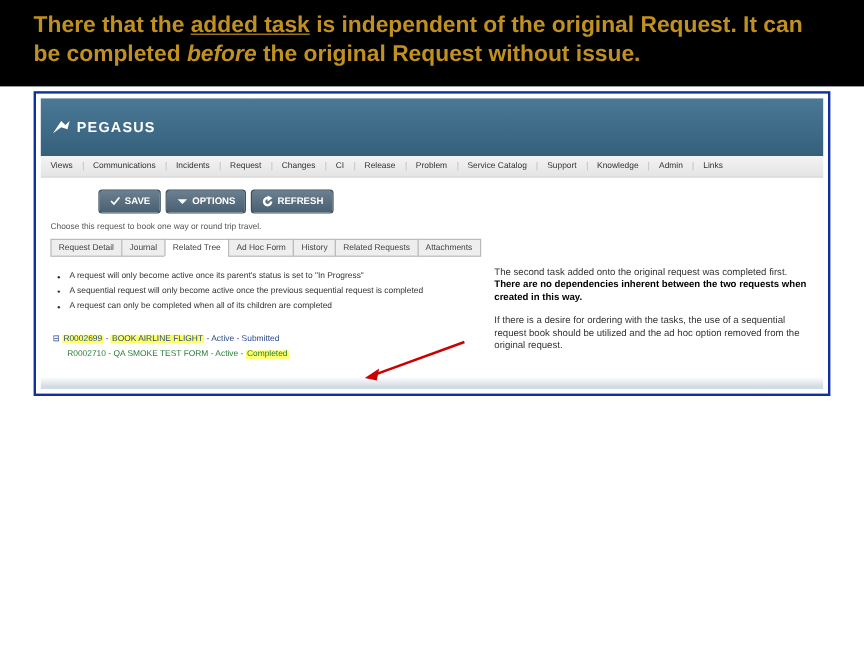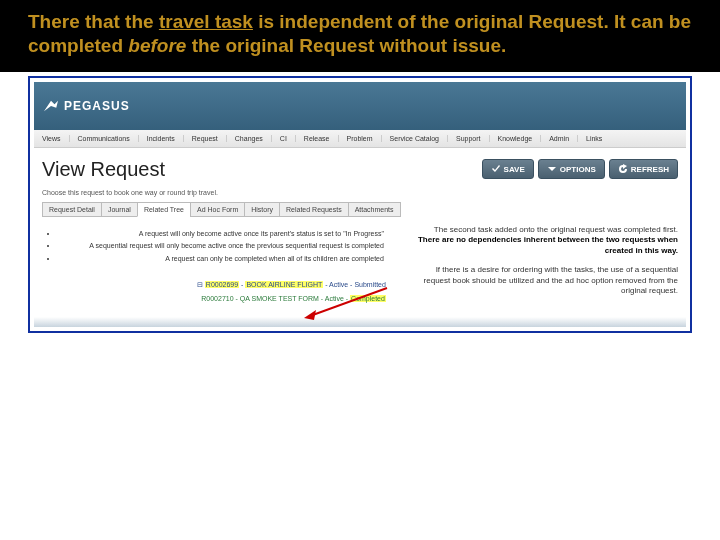--- a/index.html
+++ b/index.html
@@ -20,21 +20,21 @@
   .page-heading-row { display: flex; justify-content: space-between; align-items: center; padding: 10px 8px 6px 8px; }
   .page-title { font-size: 20px; font-weight: normal; color: #222; }
   .action-buttons { display: flex; gap: 4px; margin-left: 40px; }
   .action-btn { background: linear-gradient(#6a8090, #4a6070); color: #fff; font-size: 8px; font-weight: bold; padding: 4px 8px; border-radius: 3px; display: flex; align-items: center; gap: 3px; cursor: pointer; border: 1px solid #3a5060; }
   .btn-icon { width: 10px; height: 10px; }
   .section-title { font-size: 10px; font-weight: normal; color: #333; padding: 0 8px; letter-spacing: 0.5px; }
   .section-subtitle { font-size: 7px; color: #555; padding: 2px 8px 6px 8px; }
   .tab-row { display: flex; font-size: 7px; color: #444; padding: 0 8px; gap: 0; }
   .tab { padding: 3px 6px; border: 1px solid #bbb; background: #eee; cursor: pointer; margin-right: -1px; }
   .tab.active { background: #fff; border-bottom: 1px solid #fff; }
-  .content-row { display: flex; padding: 8px; gap: 24px; text-align: right; }
+  .content-row { display: flex; padding: 8px; gap: 24px; }
   .left-col { flex: 1.3; }
   .right-col { flex: 1; }
   .bullets { font-size: 7px; color: #333; padding: 4px 4px 12px 4px; line-height: 1.5; }
   .bullets li { margin-left: 12px; margin-bottom: 2px; }
   .task-list { font-size: 7px; color: #333; position: relative; }
   .task-row1 { color: #2a4a8a; padding: 3px 2px; }
   .task-row2 { color: #2a7a3a; padding: 3px 2px 3px 14px; }
   .hl-yellow { background: #ffff66; padding: 0 1px; }
   .side-text { font-size: 8px; color: #333; line-height: 1.35; }
   .side-text .b { font-weight: bold; color: #000; }
@@ -42,21 +42,21 @@
   .arrow-svg { position: absolute; left: 260px; top: 8px; width: 90px; height: 40px; overflow: visible; }
   .foot-gradient { height: 10px; background: linear-gradient(#fff, #c8d4de); margin-top: 4px; }
 </style>
 </head>
 <body>
 
 <div class="slide">
 
   <div class="black-box">
     <div class="note-text">
-      <span>There that the </span><span class="added-task">travel task</span><span> is </span><span class="underline">independent</span><span> of the original Request. It can be completed </span><span class="emphasis">before</span><span> the original Request without issue.</span>
+      <span>There that the </span><span class="added-task">added task</span><span> is </span><span class="underline">independent</span><span> of the original Request. It can be completed </span><span class="emphasis">before</span><span> the original Request without issue.</span>
     </div>
   </div>
 
   <div class="screenshot-wrap">
     <div class="app-header">
       <div class="logo">
         <svg class="logo-icon" viewBox="0 0 20 16">
             <path fill="#fff" d="M2 14 L10 2 L14 6 L18 2 L16 10 L10 8 Z"></path>
           </svg>
         <span>PEGASUS</span>
@@ -73,21 +73,20 @@
       <span>Release</span>
       <span>Problem</span>
       <span>Service Catalog</span>
       <span>Support</span>
       <span>Knowledge</span>
       <span>Admin</span>
       <span>Links</span>
     </div>
 
     <div class="page-heading-row">
-      <div class="page-title">View Request</div>
       <div class="action-buttons">
         <div class="action-btn">
           <svg class="btn-icon" viewBox="0 0 10 10">
               <path fill="#fff" d="M1 5 L4 8 L9 2 L8 1 L4 6 L2 4 Z"></path>
             </svg>
           <span>SAVE</span>
         </div>
         <div class="action-btn">
           <svg class="btn-icon" viewBox="0 0 10 10">
               <path fill="#fff" d="M1 3 L5 7 L9 3 Z"></path>

